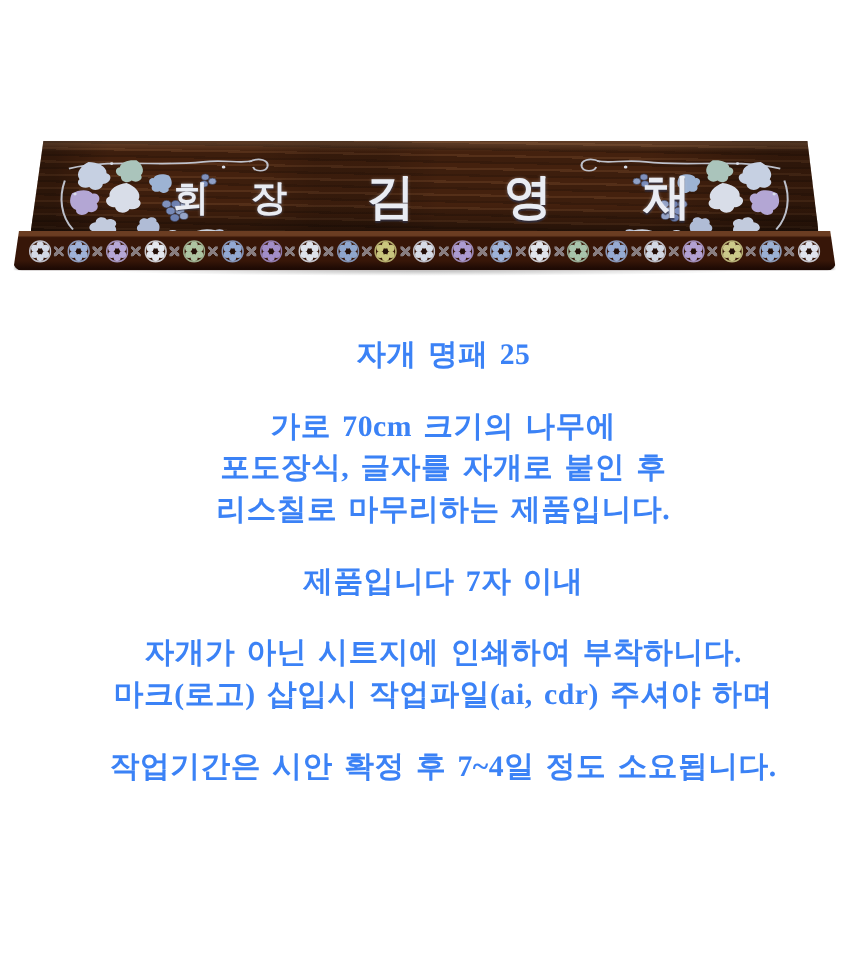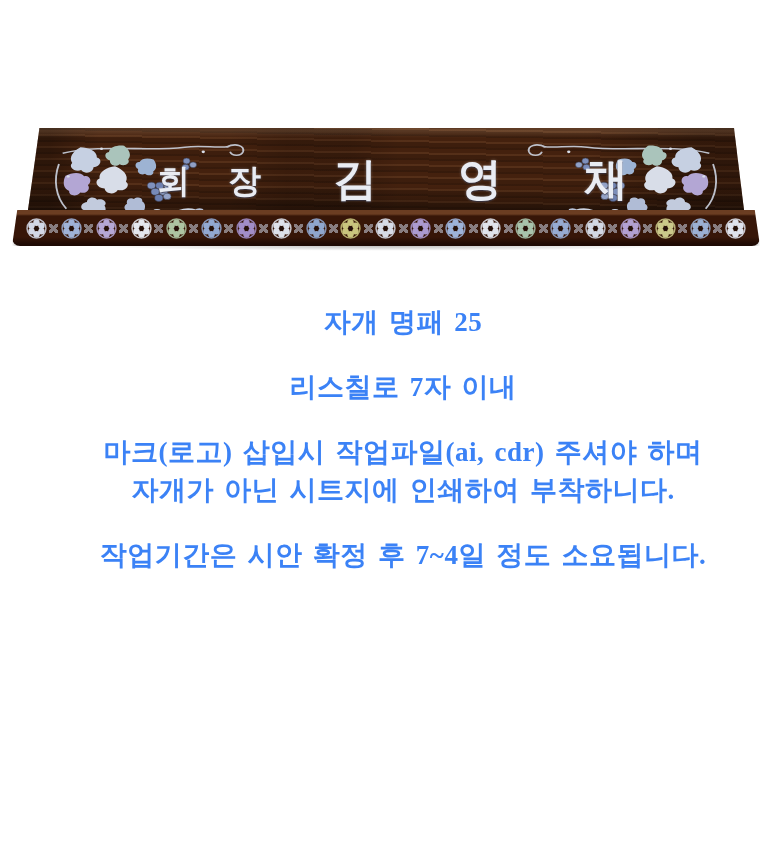--- a/index.html
+++ b/index.html
@@ -242,24 +242,29 @@
         </div>
     </div>
     <div class="ground-shadow"></div>
   </div>
 
   <div class="description">
     <div class="para">
       <div class="line">자개 명패 25</div>
     </div>
     <div class="para">
-      <div class="line">리스칠로 7자 이내</div>
-    </div>
-    <div class="para">
+      <div class="line">가로 70cm 크기의 나무에</div>
+      <div class="line">포도장식, 글자를 자개로 붙인 후</div>
+      <div class="line">리스칠로 마무리하는 제품입니다.</div>
+    </div>
+    <div class="para">
+      <div class="line">제품입니다 7자 이내</div>
+    </div>
+    <div class="para">
+      <div class="line">자개가 아닌 시트지에 인쇄하여 부착하니다.</div>
       <div class="line">마크(로고) 삽입시 작업파일(ai, cdr) 주셔야 하며</div>
-      <div class="line">자개가 아닌 시트지에 인쇄하여 부착하니다.</div>
     </div>
     <div class="para">
       <div class="line">작업기간은 시안 확정 후 7~4일 정도 소요됩니다.</div>
     </div>
   </div>
 
 </div>
 
 </body></html>

